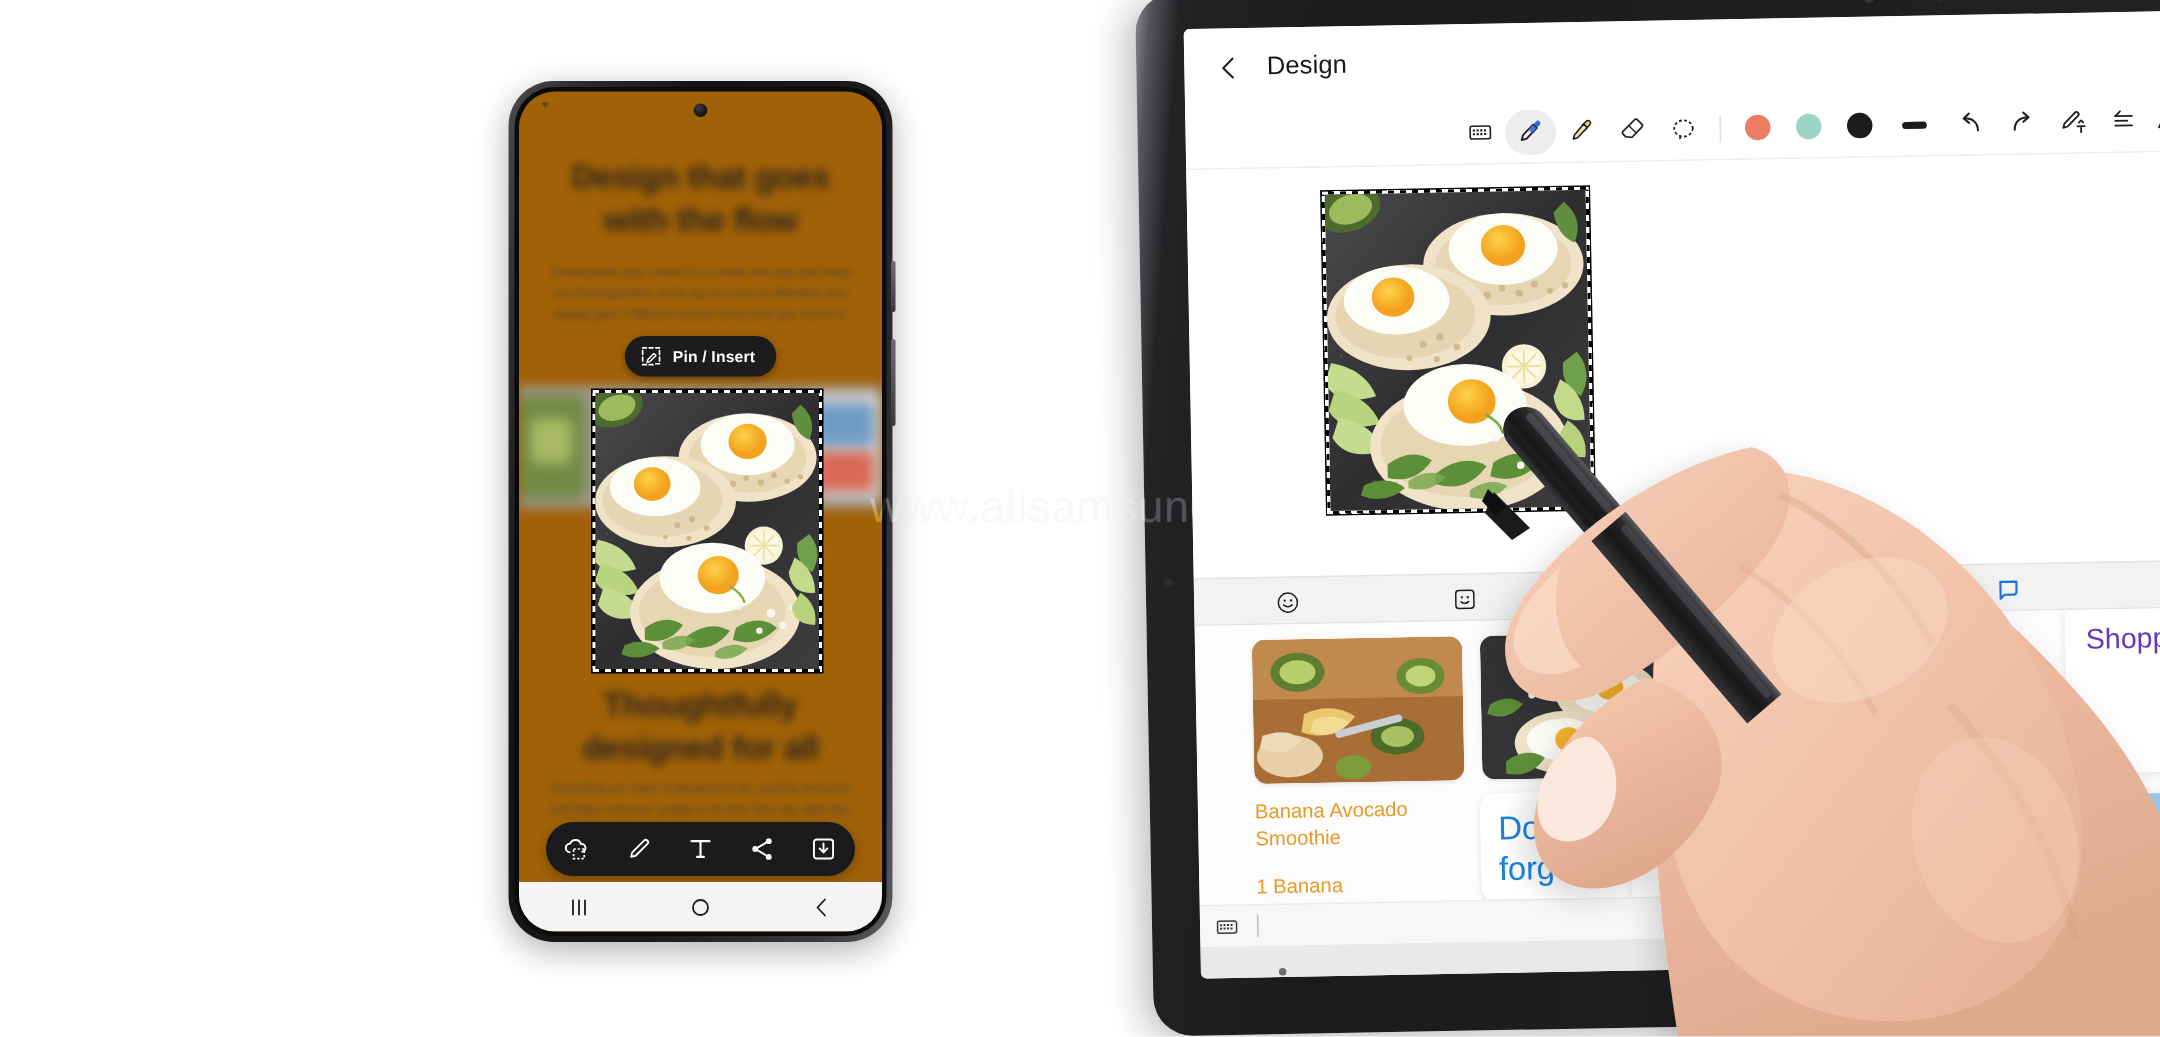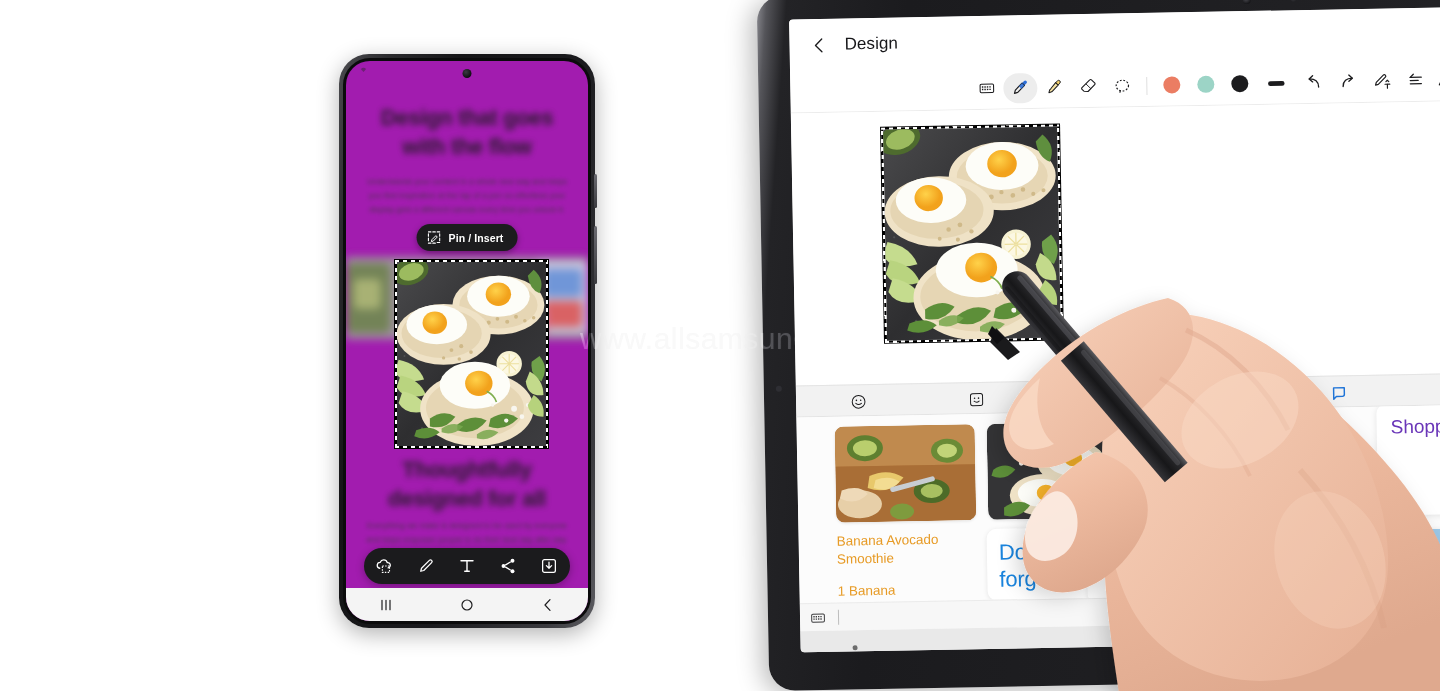--- a/index.html
+++ b/index.html
@@ -38,21 +38,21 @@
   }
   #phone-inner {
     position: absolute; left: 4px; top: 4px; right: 4px; bottom: 4px;
     border-radius: 27px;
     background: #0b0b0c;
     overflow: hidden;
   }
   #phone-screen {
     position: absolute; left: 3px; top: 3px; right: 3px; bottom: 3px;
     border-radius: 24px;
-    background: #a21caf;
+    background: #a16207;
     overflow: hidden;
   }
   .phone-btn {
     position: absolute; right: -2px; width: 3px; border-radius: 2px;
     background: linear-gradient(180deg,#6a6a70,#3a3a3e);
   }
   #phone-btn1 { top: 120px; height: 34px; }
   #phone-btn2 { top: 172px; height: 58px; }
 
   #phone-statusbar {

